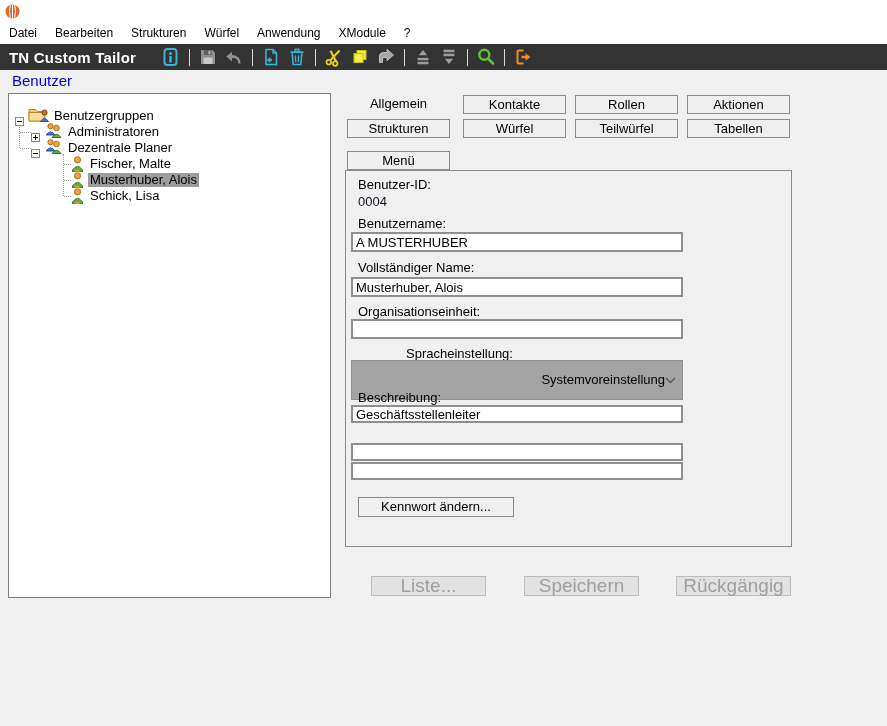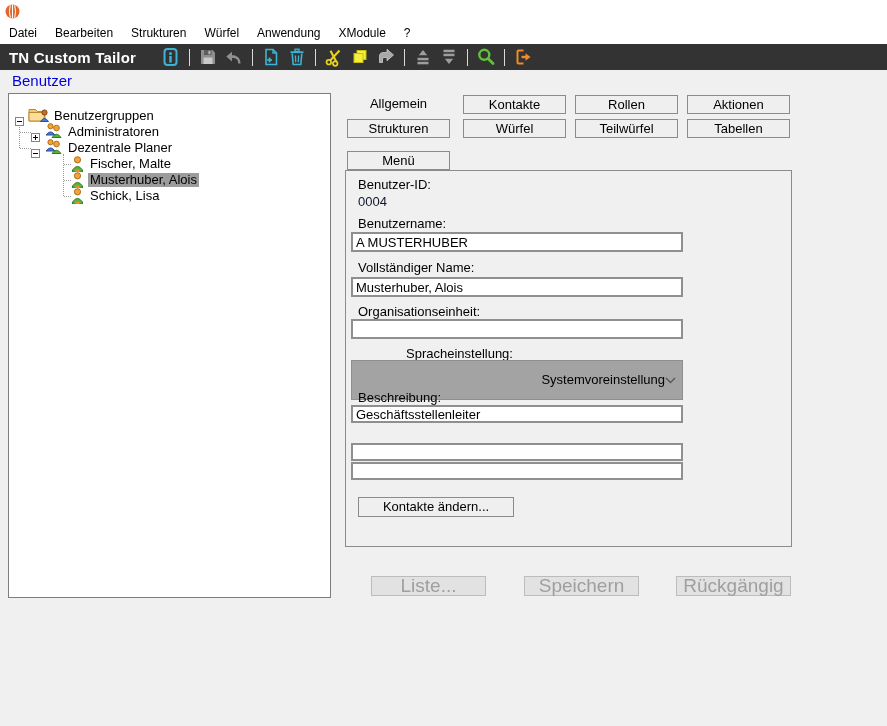--- a/index.html
+++ b/index.html
@@ -332,18 +332,18 @@
           <polyline points="1,1 5.5,5.5 10,1" fill="none" stroke="#555" stroke-width="1.3"></polyline>
         </svg>
     </span>
   </div>
 
   <span class="flabel" style="left:12px; top:219px;">Beschreibung:</span>
   <input class="finput small" type="text" style="left: 5px; top: 234px;" value="Geschäftsstellenleiter">
   <input class="finput small" type="text" style="left: 5px; top: 272px;" value="">
   <input class="finput small" type="text" style="left: 5px; top: 291px;" value="">
 
-  <button class="btn kennwort">Kontakte ändern...</button>
+  <button class="btn kennwort">Kennwort ändern...</button>
 </div>
 
 <button class="btn-disabled" style="left:371px; top:576px;">Liste...</button>
 <button class="btn-disabled" style="left:524px; top:576px;">Speichern</button>
 <button class="btn-disabled" style="left:676px; top:576px;">Rückgängig</button>
 
 </body></html>

